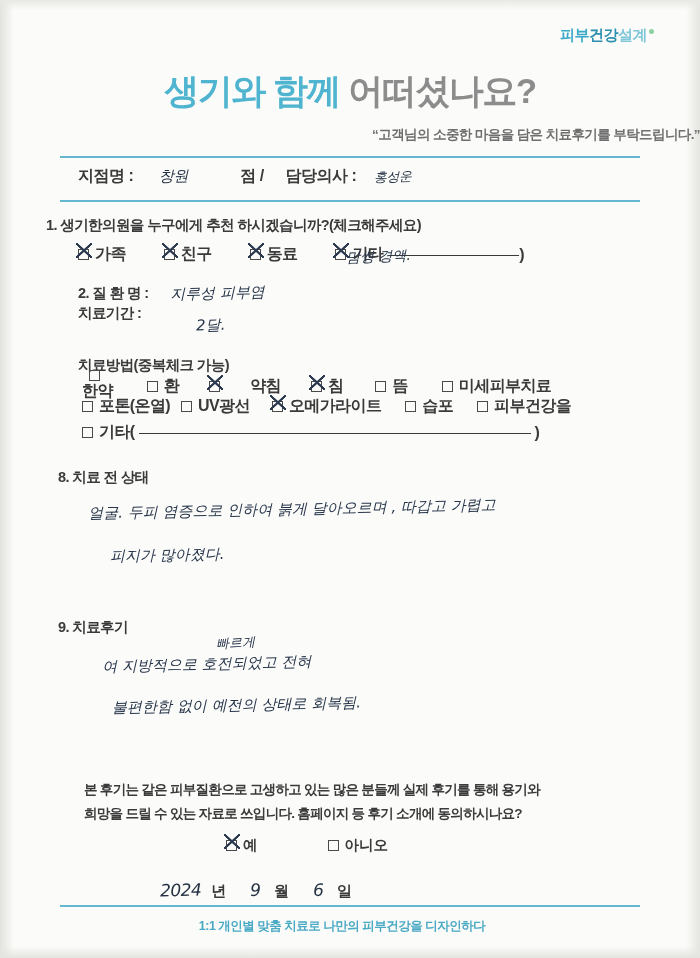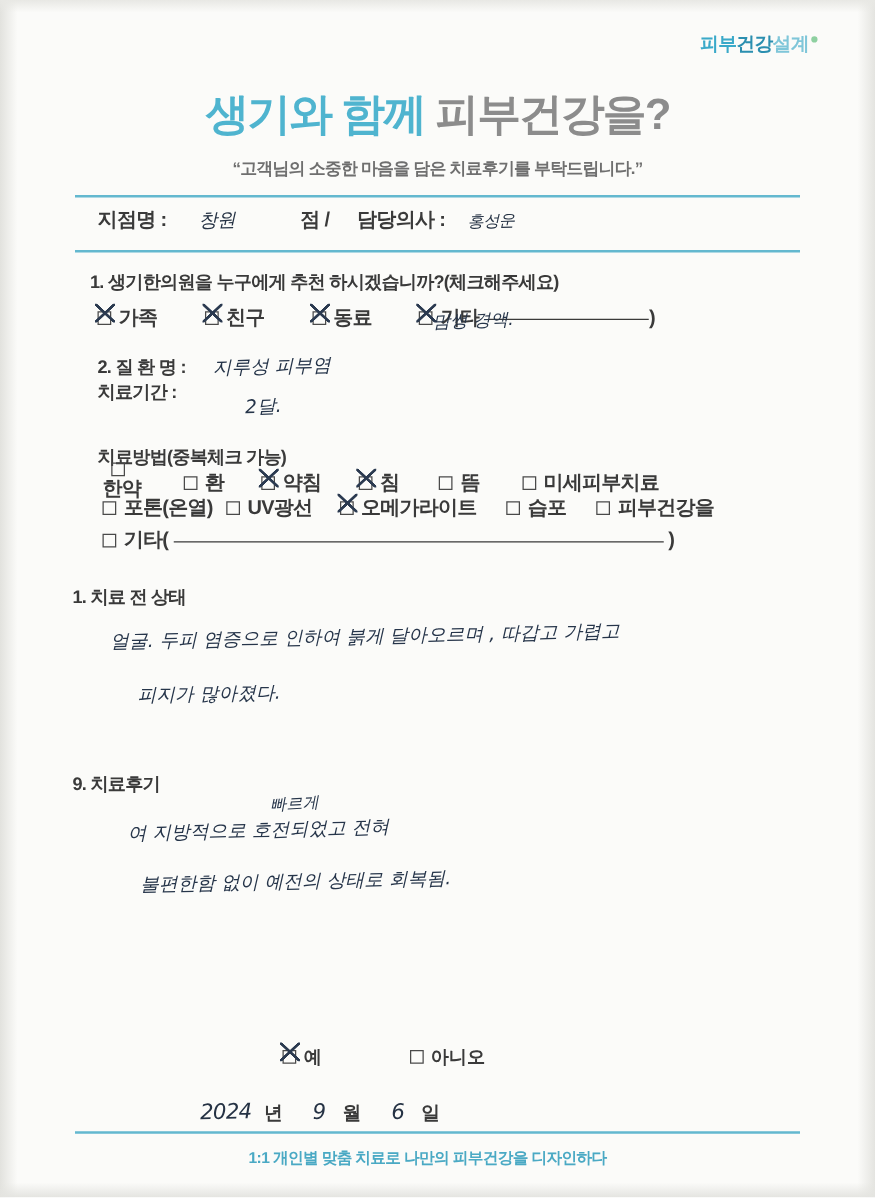--- a/index.html
+++ b/index.html
@@ -78,21 +78,21 @@
     font-size: 35px;
     font-weight: bold;
     letter-spacing: -1.5px;
   }
   .title .t-blue { color: #4fb4cf; }
   .title .t-gray { color: #8c8c8c; }
   .subtitle {
     position: absolute;
     left: 0; right: 0;
     top: 126px;
-    text-align: center;
+    text-align: right;
     font-size: 13.5px;
     font-weight: bold;
     color: #6f6f6f;
     letter-spacing: -0.6px;
   }
 
   .rule {
     position: absolute;
     height: 1.5px;
     background: #63b8cf;
@@ -122,21 +122,21 @@
   }
 
   
   .q {
     position: absolute;
     font-size: 14.5px;
     font-weight: bold;
     color: #3a3a3a;
     letter-spacing: -0.6px;
   }
-  .q1 { left: 72px; top: 216px; }
+  .q1 { left: 46px; top: 216px; }
   .q3 { left: 58px; top: 468px; }
   .q4 { left: 58px; top: 618px; }
 
   .opt-row {
     position: absolute;
     font-size: 16px;
     font-weight: bold;
     color: #3a3a3a;
     letter-spacing: -0.6px;
     display: flex;
@@ -253,21 +253,21 @@
   <div class="paper-edge-bottom"></div>
 
   <div class="content">
 
     <div class="brand">
       <span class="b1">피부</span><span class="b2">건강</span><span class="b3">설계</span><span class="dot"></span>
     </div>
 
     <div class="title">
       <span class="t-blue">생기와 함께</span>
-      <span class="t-gray">피부건강을?</span>
+      <span class="t-gray">어떠셨나요?</span>
     </div>
     <div class="subtitle">“고객님의 소중한 마음을 담은 치료후기를 부탁드립니다.”</div>
 
     <div class="rule rule-top"></div>
     <div class="rule rule-mid"></div>
 
     <div class="branch-row">
       <span class="lbl">지점명 :</span>
       <span class="hw-ink" style="font-size:15px; margin-left:22px;">창원</span>
       <span class="lbl" style="margin-left:48px;">점 /</span>
@@ -308,21 +308,21 @@
 
     <div class="opt-row r2">
       <span class="opt" style="margin-right:34px;flex-direction:column;">
         <span class="box"></span>
         <span>한약</span>
       </span>
       <span class="opt" style="margin-right:30px;">
         <span class="box"></span>
         <span>환</span>
       </span>
-      <span class="opt" style="margin-right:30px;">
+      <span class="opt" style="margin-right:30px;gap:24px;">
         <span class="box checked"></span>
         <span>약침</span>
       </span>
       <span class="opt" style="margin-right:32px;">
         <span class="box checked"></span>
         <span>침</span>
       </span>
       <span class="opt" style="margin-right:34px;">
         <span class="box"></span>
         <span>뜸</span>
@@ -358,29 +358,33 @@
 
     <div class="opt-row r4">
       <span class="opt">
         <span class="box"></span>
         <span>기타(</span>
         <span class="blank-line" style="width:392px; margin:0 4px;"></span>
         <span>)</span>
       </span>
     </div>
 
-    <div class="q q3">1. 치료 전 상태</div>
+    <div class="q q3">8. 치료 전 상태</div>
     <div class="ink" style="left:88px; top:500px; font-size:15px; transform:rotate(-1.2deg);">얼굴. 두피 염증으로 인하여  붉게 달아오르며 , 따갑고 가렵고</div>
     <div class="ink" style="left:110px; top:546px; font-size:15px; transform:rotate(-1deg);">피지가  많아졌다.</div>
 
     <div class="q q4">9. 치료후기</div>
     <div class="ink" style="left:216px; top:634px; font-size:13px; transform:rotate(-3deg);">빠르게</div>
     <div class="ink" style="left:102px; top:655px; font-size:15px; transform:rotate(-1.5deg);">여 지방적으로  호전되었고   전혀</div>
     <div class="ink" style="left:112px; top:696px; font-size:15px; transform:rotate(-1.2deg);">불편한함 없이 예전의  상태로   회복됨.</div>
 
+    <div class="consent">
+      <div>본 후기는 같은 피부질환으로 고생하고 있는 많은 분들께 실제 후기를 통해 용기와</div>
+      <div>희망을 드릴 수 있는 자료로 쓰입니다. 홈페이지 등 후기 소개에 동의하시나요?</div>
+    </div>
 
     <div class="consent-row">
       <span class="opt">
         <span class="box checked"></span>
         <span>예</span>
       </span>
       <span class="opt">
         <span class="box"></span>
         <span>아니오</span>
       </span>

